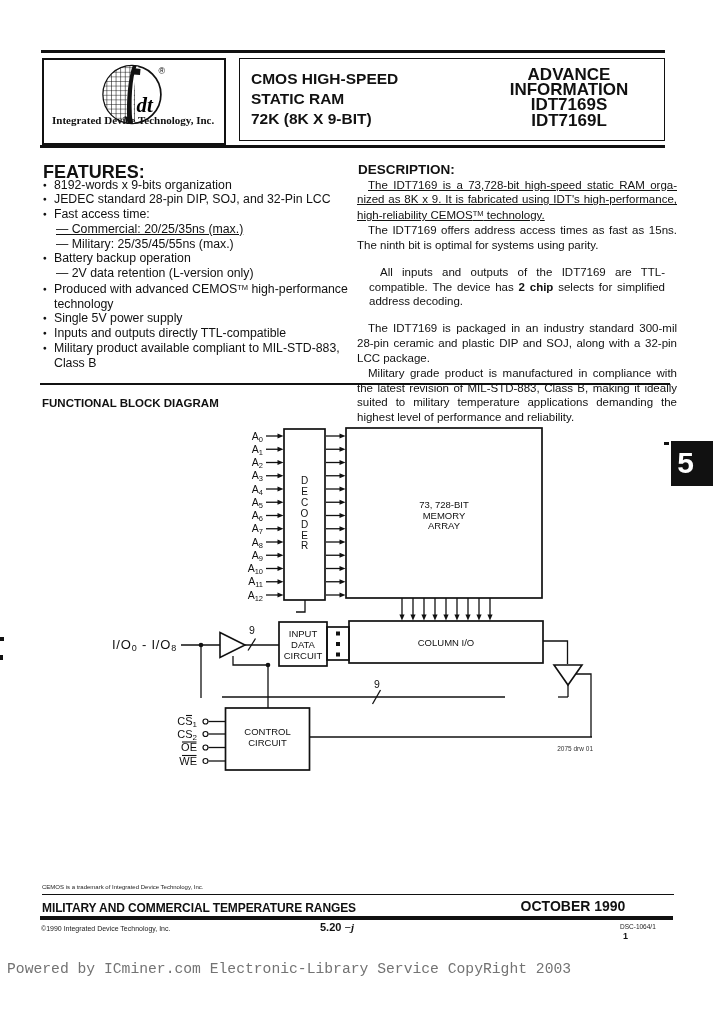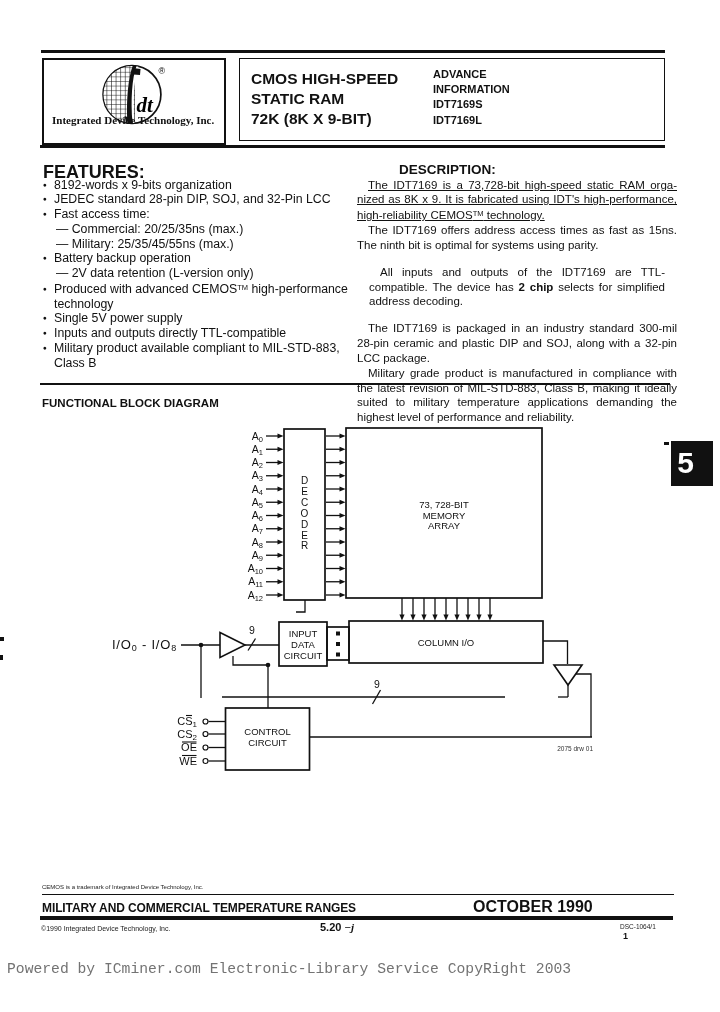--- a/index.html
+++ b/index.html
@@ -38,43 +38,43 @@
   <text x="94.5" y="53.5" font-family="Liberation Serif,serif" font-style="italic" font-weight="bold" font-size="21">dt</text>
   <text x="116.5" y="16" font-size="9">®</text>
 </svg>
 
 <div class="abs b" style="left:52px;top:114px;width:170px;white-space:nowrap;font-family:'Liberation Serif',serif;font-size:11px;">Integrated Device Technology, Inc.</div>
 
 <div class="abs" style="left:239px;top:58px;width:424px;height:81px;border:1.5px solid #111;"></div>
 
 <div class="abs b" style="left:251px;top:69px;font-size:15.5px;line-height:20px;">CMOS HIGH-SPEED<br>STATIC RAM<br>72K (8K X 9-BIT)</div>
 
-<div class="abs b" style="left:433px;top:66.5px;width:200px;font-size:11px;line-height:15.4px;text-align:left;">ADVANCE<br>INFORMATION<br>IDT7169S<br>IDT7169L</div>
+<div class="abs b" style="left:469px;top:66.5px;width:200px;font-size:17px;line-height:15.4px;text-align:center;">ADVANCE<br>INFORMATION<br>IDT7169S<br>IDT7169L</div>
 
 <div class="line" style="left:40px;top:145px;width:625px;height:3px;"></div>
 
 <div class="abs b" style="left:43px;top:161.5px;font-size:18px;">FEATURES:</div>
 
 <div class="abs" style="left:43px;top:177.5px;width:320px;font-size:12.3px;line-height:14.75px;">
 <div><span class="blt">●</span>8192-words x 9-bits organization</div>
 <div><span class="blt">●</span>JEDEC standard 28-pin DIP, SOJ, and 32-Pin LCC</div>
 <div><span class="blt">●</span>Fast access time:</div>
-<div style="padding-left:13px;">— Commercial: 20/25/35ns (max.)</div>
+<div style="padding-left:13px;text-decoration:underline;">— Commercial: 20/25/35ns (max.)</div>
 <div style="padding-left:13px;">— Military: 25/35/45/55ns (max.)</div>
 <div><span class="blt">●</span>Battery backup operation</div>
 <div style="padding-left:13px;">— 2V data retention (L-version only)</div>
 <div><span class="blt">●</span>Produced with advanced CEMOS<span style="font-size:7.5px;vertical-align:3px;">TM</span> high-performance</div>
 <div style="padding-left:11px;">technology</div>
 <div><span class="blt">●</span>Single 5V power supply</div>
 <div><span class="blt">●</span>Inputs and outputs directly TTL-compatible</div>
 <div><span class="blt">●</span>Military product available compliant to MIL-STD-883,</div>
 <div style="padding-left:11px;">Class B</div>
 </div>
 
-<div class="abs b" style="left:358px;top:161.5px;font-size:13.5px;margin-left:41px;">DESCRIPTION:</div>
+<div class="abs b" style="left:358px;top:161.5px;font-size:13.5px;">DESCRIPTION:</div>
 
 <div class="abs" style="left:357px;top:177.5px;width:320px;font-size:11.5px;line-height:14.85px;text-align:justify;">
 <p style="margin:0;text-indent:11px;text-decoration:underline;">The IDT7169 is a 73,728-bit high-speed static RAM orga- nized as 8K x 9. It is fabricated using IDT's high-performance, high-reliability CEMOS<span style="font-size:7.5px;vertical-align:3px;">TM</span> technology.</p>
 <p style="margin:0;text-indent:11px;">The IDT7169 offers address access times as fast as 15ns. The ninth bit is optimal for systems using parity.</p>
 <p style="margin:12px;text-indent:11px;">All inputs and outputs of the IDT7169 are TTL-compatible. The device has <b>2 chip</b> selects for simplified address decoding.</p>
 <p style="margin:0;text-indent:11px;">The IDT7169 is packaged in an industry standard 300-mil 28-pin ceramic and plastic DIP and SOJ, along with a 32-pin LCC package.</p>
 <p style="margin:0;text-indent:11px;">Military grade product is manufactured in compliance with the latest revision of MIL-STD-883, Class B, making it ideally suited to military temperature applications demanding the highest level of performance and reliability.</p>
 </div>
 
 <div class="line" style="left:40px;top:383px;width:630px;height:1.5px;"></div>
@@ -279,21 +279,21 @@
 
 <div class="line" style="left:0;top:637px;width:4px;height:4px;"></div>
 <div class="line" style="left:0;top:655px;width:3px;height:5px;"></div>
 
 <div class="abs" style="left:42px;top:883.5px;font-size:6px;color:#222;">CEMOS is a trademark of Integrated Device Technology, Inc.</div>
 
 <div class="line" style="left:42px;top:894px;width:632px;height:1.3px;"></div>
 
 <div class="abs b" style="left:42px;top:901px;font-size:12px;letter-spacing:-0.1px;">MILITARY AND COMMERCIAL TEMPERATURE RANGES</div>
 
-<div class="abs b" style="left:473px;top:898px;width:200px;font-size:16px;text-align:left;">OCTOBER 1990</div>
+<div class="abs b" style="left:473px;top:898px;width:200px;font-size:14px;text-align:center;">OCTOBER 1990</div>
 
 <div class="line" style="left:40px;top:916px;width:633px;height:4px;"></div>
 
 <div class="abs" style="left:41px;top:925px;font-size:7px;color:#222;">©1990 Integrated Device Technology, Inc.</div>
 
 <div class="abs" style="left:320px;top:921px;font-size:11px;text-align:center;"><b>5.20</b> −<i style="font-family:'Liberation Serif',serif;font-weight:bold;">j</i></div>
 
 <div class="abs" style="left:620px;top:923px;font-size:6.5px;color:#222;">DSC-1064/1</div>
 <div class="abs b" style="left:623px;top:931px;font-size:9px;">1</div>
 

